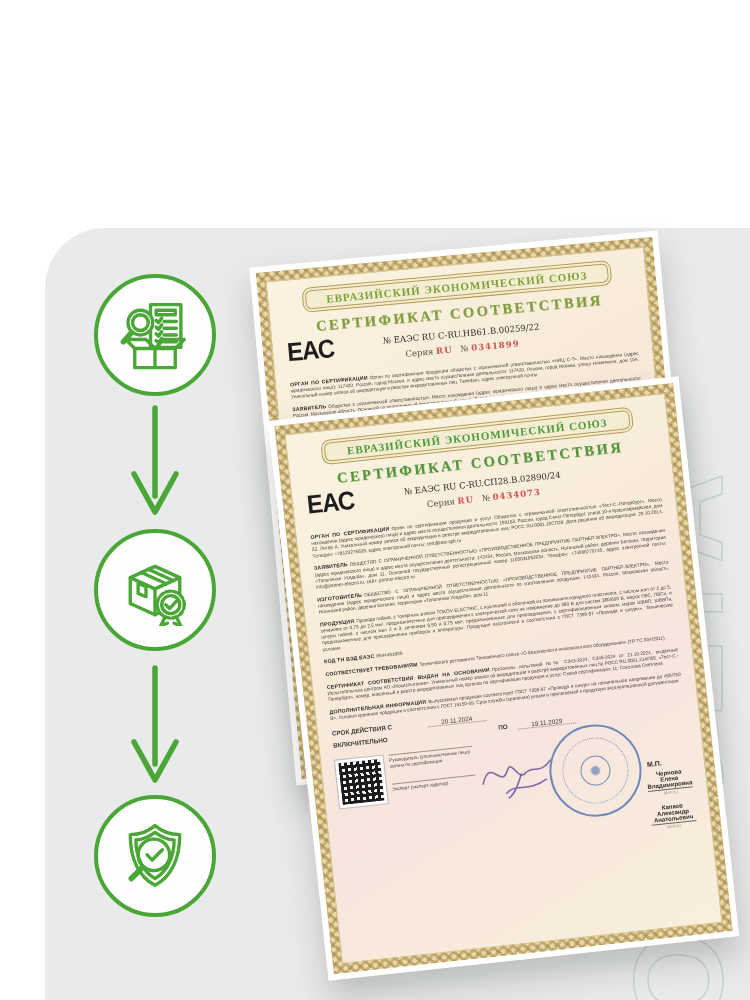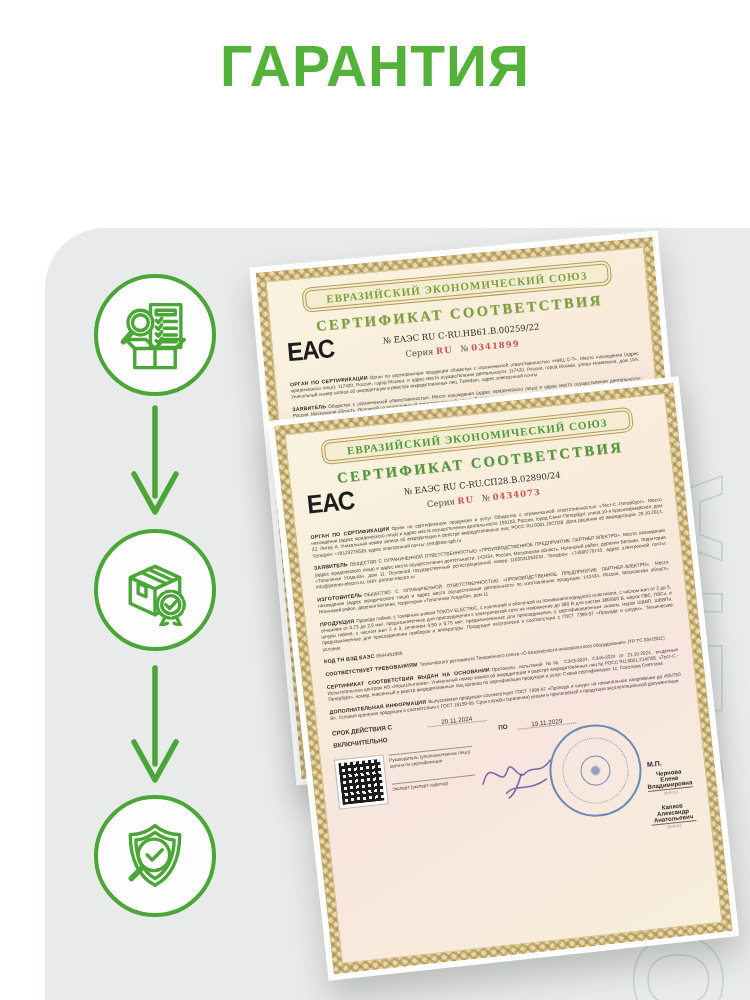--- a/index.html
+++ b/index.html
@@ -114,21 +114,20 @@
   .names{flex:1;margin-left:4px;font-size:6px;color:#2f2d27;}
   .mp{font-weight:bold;font-size:7px;margin:34px 0 4px 2px;}
   .nm{margin-bottom:9px;text-align:center;}
   .nm span{display:block;font-weight:bold;border-bottom:.8px solid #6d685a;padding-bottom:1px;}
   .nm i{display:block;font-style:normal;font-size:3.8px;color:#8a8574;margin-top:1px;}
 </style>
 </head>
 <body>
 
 <header class="page-title">
-  <div>ГАРАНТИЯ</div>
 </header>
 
 <div class="card"></div>
 
 <div class="watermark">INOVOLTA</div>
 
 <div class="step-circle" style="top:274px">
   <svg width="72" height="72" viewBox="0 0 64 64">
     <rect x="28" y="5" width="27" height="38"></rect>
     <rect x="33" y="10" width="17" height="4"></rect>

